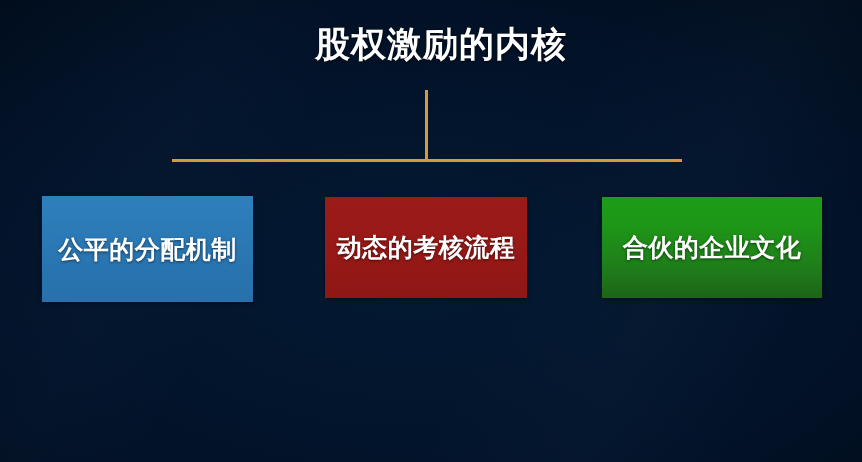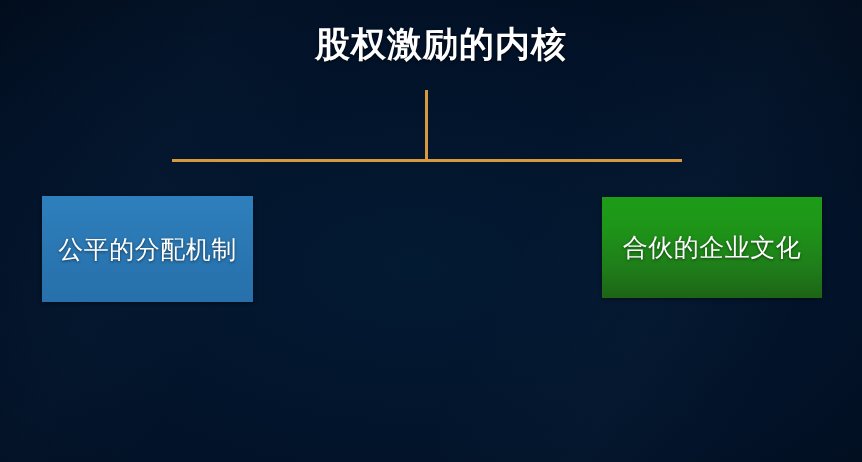--- a/index.html
+++ b/index.html
@@ -76,21 +76,21 @@
 
   
   .card {
     position: absolute;
     display: flex;
     align-items: center;
     justify-content: center;
     box-sizing: border-box;
     color: #ffffff;
     font-size: 25px;
-    font-weight: normal;
+    font-weight: bold;
     letter-spacing: 0.5px;
     white-space: nowrap;
     text-shadow: 0 1px 3px rgba(0,0,0,0.55);
   }
 
   .card-blue {
     left: 42px;
     top: 196px;
     width: 211px;
     height: 106px;
@@ -127,18 +127,21 @@
   <div class="title">股权激励的内核</div>
 
   <div class="connector-vertical"></div>
 
   <div class="connector-horizontal"></div>
 
   <div class="card card-blue">
     <span>公平的分配机制</span>
   </div>
 
+  <div class="card card-red">
+    <span>动态的考核流程</span>
+  </div>
 
   <div class="card card-green">
     <span>合伙的企业文化</span>
   </div>
 
 </div>
 
 </body></html>

